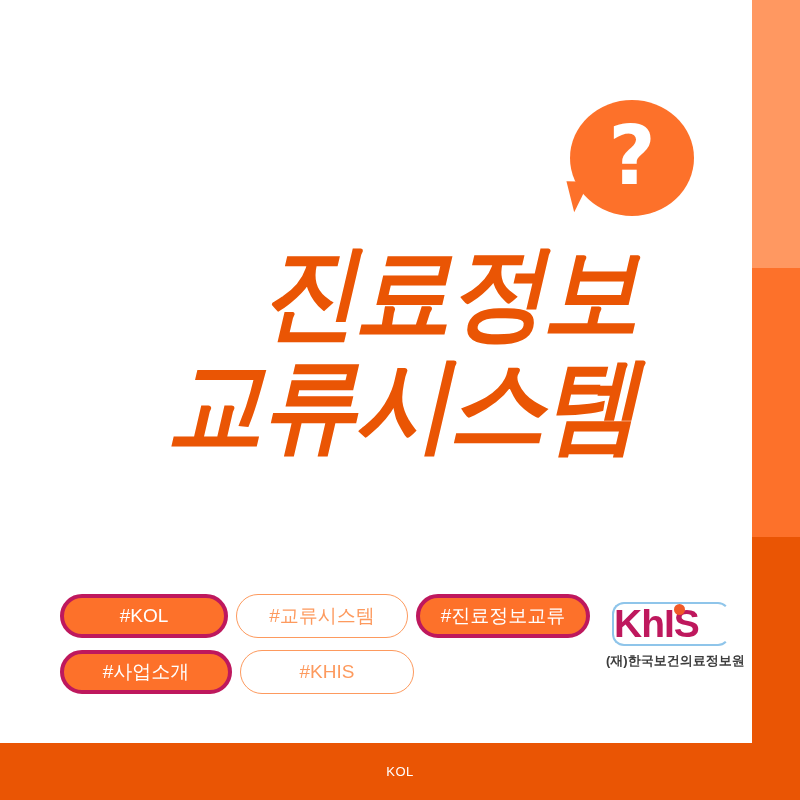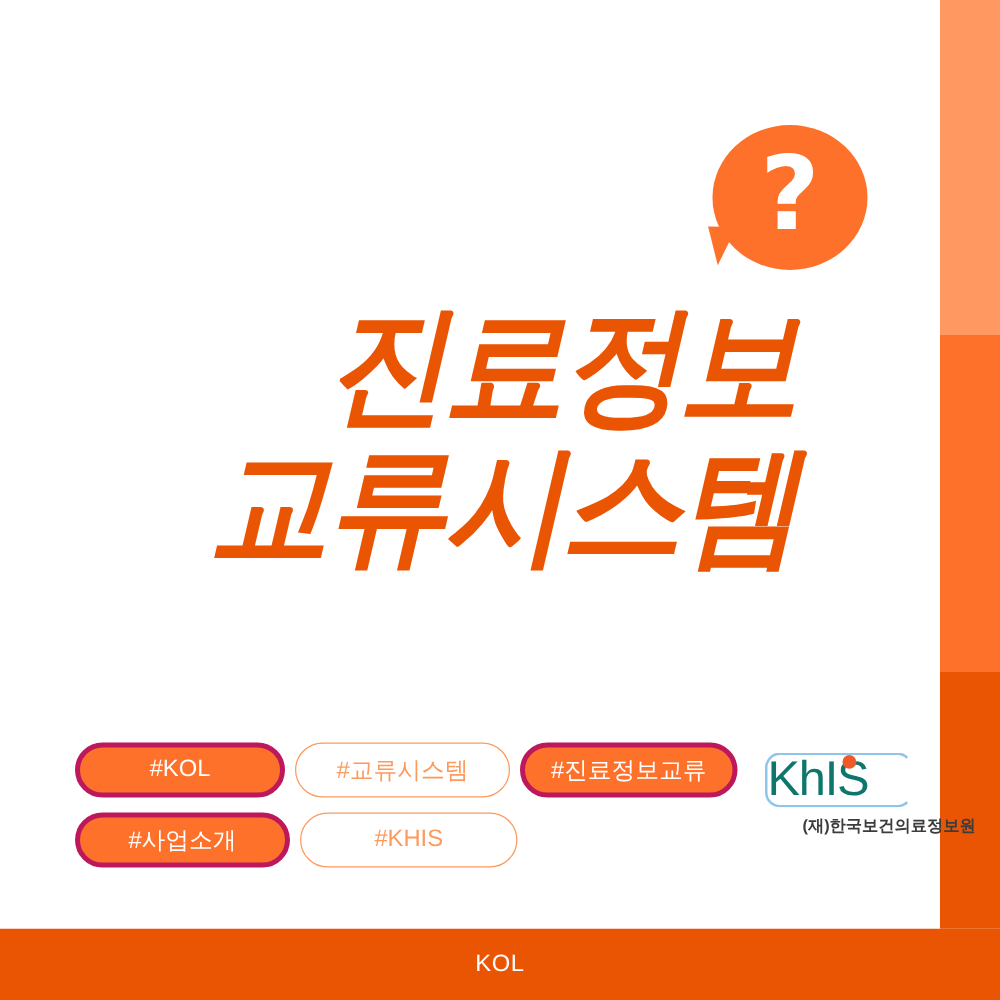--- a/index.html
+++ b/index.html
@@ -43,21 +43,21 @@
   }
   #footer-label {
     position: absolute;
     left: 0;
     top: 0;
     width: 800px;
     height: 57px;
     line-height: 57px;
     text-align: center;
     color: #ffffff;
-    font-size: 19px;
+    font-size: 13px;
     letter-spacing: 0.5px;
     font-family: "Liberation Sans", sans-serif;
   }
   
   #footer-notch {
     position: absolute;
     right: 48px;
     bottom: 57px;
     width: 62px;
     height: 62px;
@@ -191,23 +191,23 @@
     border-right-color: transparent;
     box-sizing: border-box;
   }
   #khis-wordmark {
     position: absolute;
     left: 8px;
     top: 1px;
     width: 124px;
     height: 50px;
     line-height: 50px;
-    color: #0f766e;
+    color: #be185d;
     font-size: 39px;
-    font-weight: normal;
+    font-weight: bold;
     letter-spacing: -1px;
     font-family: "Liberation Sans", sans-serif;
   }
   #khis-dot {
     position: absolute;
     left: 68px;
     top: 6px;
     width: 11px;
     height: 11px;
     border-radius: 50%;
@@ -217,21 +217,20 @@
     position: absolute;
     left: 0;
     top: 54px;
     width: 132px;
     text-align: center;
     color: #3c3c3c;
     font-size: 13px;
     font-weight: bold;
     font-family: "Liberation Sans", sans-serif;
     white-space: nowrap;
-    margin-left: 36px;
   }
 </style>
 </head>
 <body>
 
 <div id="card">
 
   <div class="band" id="band-light"></div>
   <div class="band" id="band-mid"></div>
   <div class="band" id="band-dark"></div>

